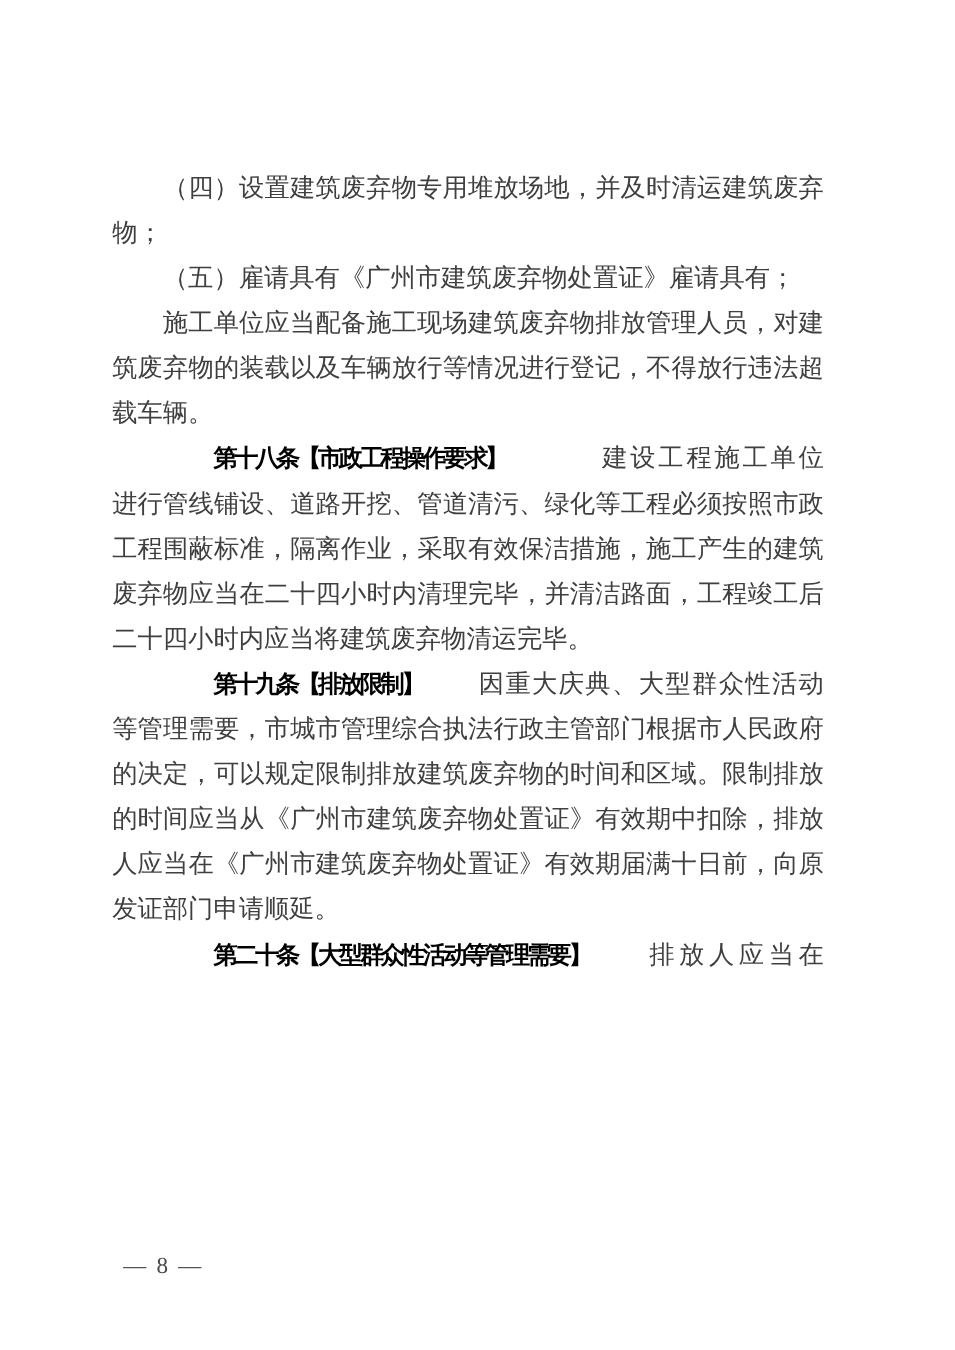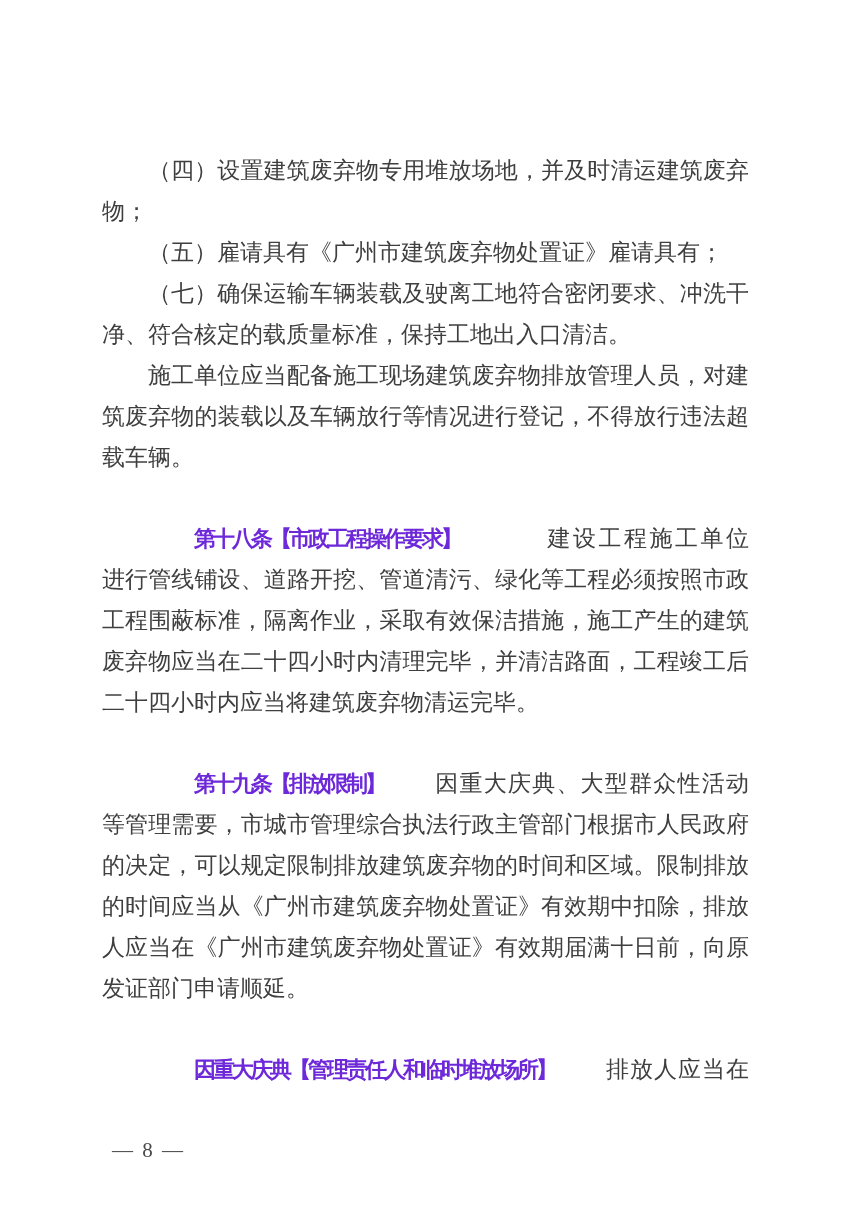--- a/index.html
+++ b/index.html
@@ -33,24 +33,23 @@
   
   .para:last-child {
     text-align-last: justify;
   }
   .article-heading {
     display: inline-block;
     font-family: "Liberation Sans", sans-serif;
     font-weight: 700;
     font-size: 22px;
     letter-spacing: -3px;
-    color: #6d28d9;
+    color: #000000;
     line-height: inherit;
     white-space: nowrap;
-    margin-top: 40px;
   }
   .gap-wide   { margin-right: 85px; }
   .gap-normal { margin-right: 50px; }
   .para-text {
     color: #3f3f3f;
   }
   .page-number {
     position: absolute;
     left: 112px;
     top: 1138px;
@@ -60,20 +59,19 @@
     color: #4a4a4a;
   }
 </style>
 </head>
 <body>
 
 <div class="page">
   <div class="text-block" id="text-block">
       <div class="para"><span class="para-text">（四）设置建筑废弃物专用堆放场地，并及时清运建筑废弃物；</span></div>
       <div class="para"><span class="para-text">（五）雇请具有《广州市建筑废弃物处置证》雇请具有；</span></div>
-      <div class="para"><span class="para-text">（七）确保运输车辆装载及驶离工地符合密闭要求、冲洗干净、符合核定的载质量标准，保持工地出入口清洁。</span></div>
       <div class="para"><span class="para-text">施工单位应当配备施工现场建筑废弃物排放管理人员，对建筑废弃物的装载以及车辆放行等情况进行登记，不得放行违法超载车辆。</span></div>
       <div class="para"><span class="article-heading gap-wide">第十八条【市政工程操作要求】</span><span class="para-text">建设工程施工单位进行管线铺设、道路开挖、管道清污、绿化等工程必须按照市政工程围蔽标准，隔离作业，采取有效保洁措施，施工产生的建筑废弃物应当在二十四小时内清理完毕，并清洁路面，工程竣工后二十四小时内应当将建筑废弃物清运完毕。</span></div>
       <div class="para"><span class="article-heading gap-normal">第十九条【排放限制】</span><span class="para-text">因重大庆典、大型群众性活动等管理需要，市城市管理综合执法行政主管部门根据市人民政府的决定，可以规定限制排放建筑废弃物的时间和区域。限制排放的时间应当从《广州市建筑废弃物处置证》有效期中扣除，排放人应当在《广州市建筑废弃物处置证》有效期届满十日前，向原发证部门申请顺延。</span></div>
-      <div class="para"><span class="article-heading gap-normal">因重大庆典【管理责任人和临时堆放场所】</span><span class="para-text">排放人应当在</span></div>
+      <div class="para"><span class="article-heading gap-normal">第二十条【大型群众性活动等管理需要】</span><span class="para-text">排放人应当在</span></div>
     </div>
   <div class="page-number">— 8 —</div>
 </div>
 
 </body></html>

